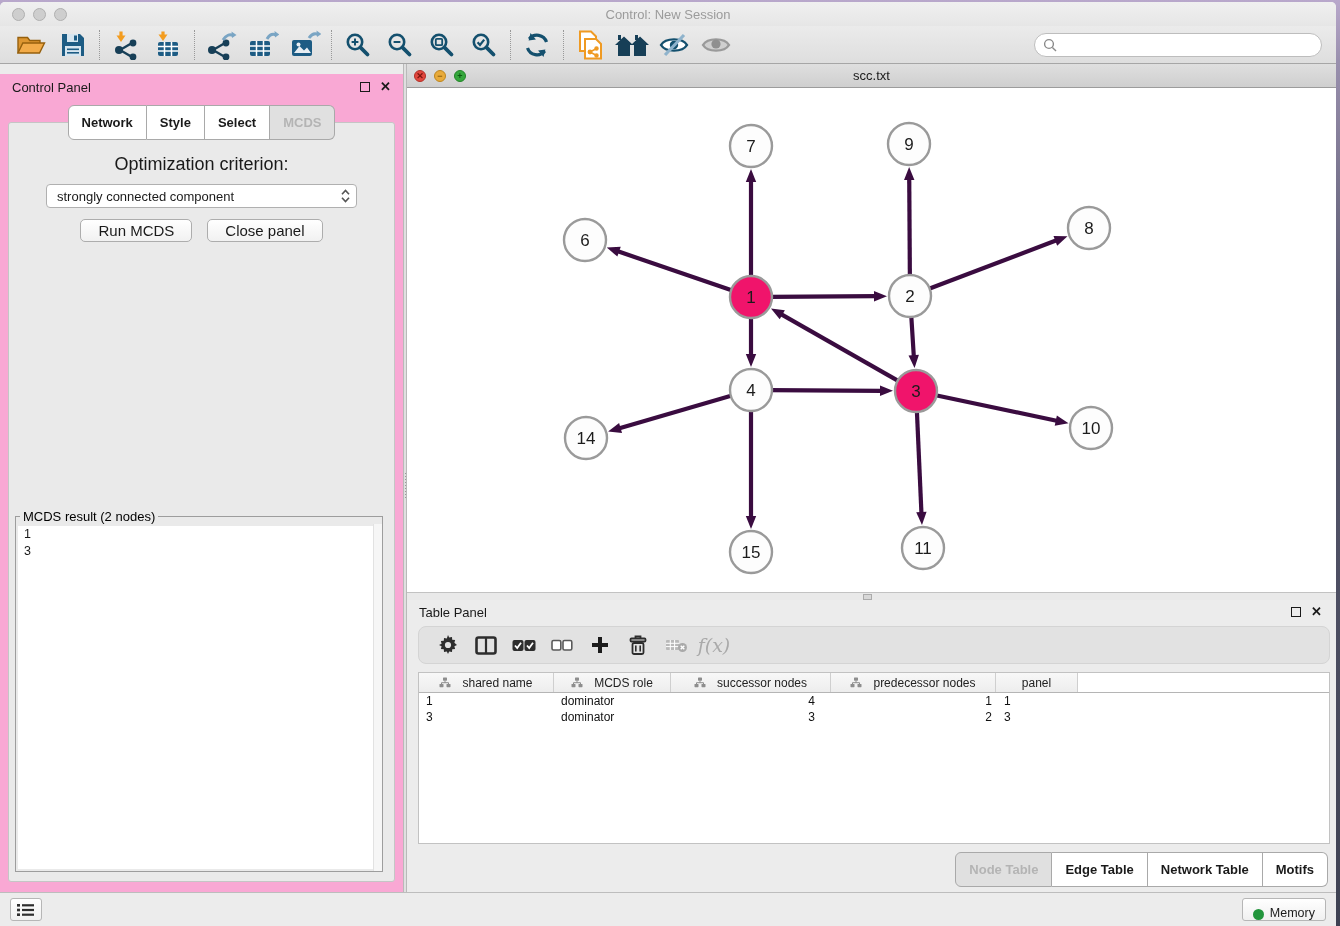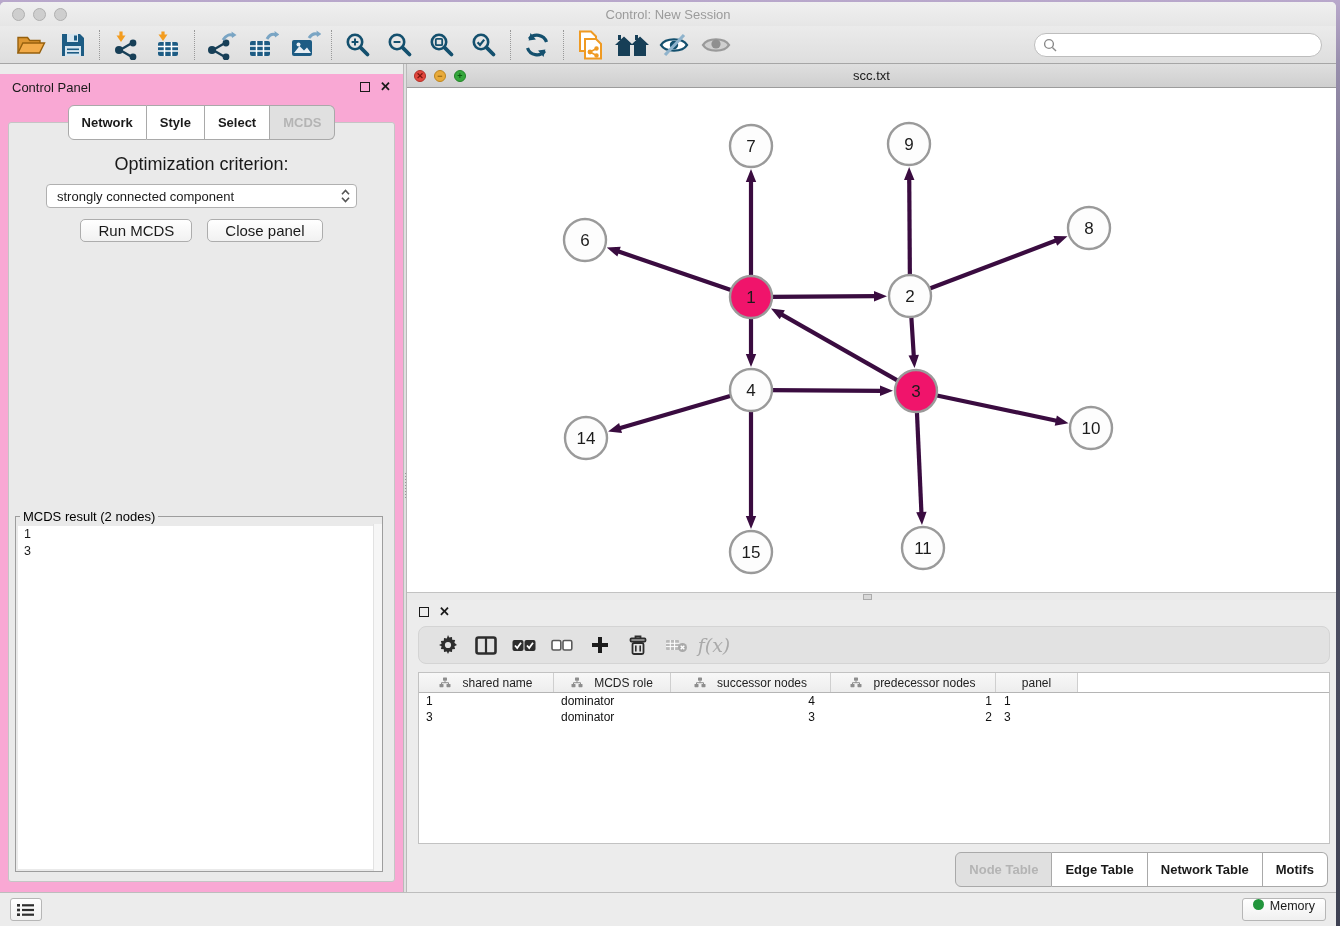--- a/index.html
+++ b/index.html
@@ -66,21 +66,21 @@
   .tp-table { margin:8px 6px 0 11px; height:172px; background:#fff; border:1px solid #c2c2c2; font-size:12px; overflow:hidden; }
   .thead { display:flex; border-bottom:1px solid #b5b5b5; }
   .th { position:relative; height:19px; display:flex; align-items:center; justify-content:center; background:linear-gradient(#f8f8f8,#ededed); border-right:1px solid #cfcfcf; font-size:12px; color:#222;gap:11px; }
   .tr { display:flex; height:16px; line-height:16px; }
   .td { height:16px; overflow:hidden; white-space:nowrap; color:#111; }
   .tp-tabs { position:absolute; bottom:5px; left:0; right:8px; display:flex; justify-content:flex-end; }
 
   
   .statusbar { position:absolute; left:0; right:0; bottom:0; height:34px; background:#ececec; border-top:1px solid #bdbdbd; display:flex; align-items:center; padding:0 10px; }
   .sb-btn { width:32px; height:23px; background:linear-gradient(#fff,#f0f0f0); border:1px solid #b6b6b6; border-radius:3px; display:flex; align-items:center; justify-content:center; }
-  .mem-btn { margin-left:auto; height:23px; background:linear-gradient(#fff,#f0f0f0); border:1px solid #b6b6b6; border-radius:3px; display:flex; align-items:flex-start; gap:6px; padding:0 10px; font-size:12.5px; }
+  .mem-btn { margin-left:auto; height:23px; background:linear-gradient(#fff,#f0f0f0); border:1px solid #b6b6b6; border-radius:3px; display:flex; align-items:flex-end; gap:6px; padding:0 10px; font-size:12.5px; }
   .mem-dot { width:11px; height:11px; border-radius:50%; background:#22953c; }
 </style>
 </head>
 <body>
 
 <div class="app">
 
   <div class="titlebar">
     <div class="traffic">
       <span class="tl"></span>
@@ -356,20 +356,21 @@
             <text x="516" y="460" text-anchor="middle" dominant-baseline="central" font-size="17" fill="#1c1c1c">11</text>
           </svg>
       </div>
     </div>
     <div class="h-split">
         <span class="h-grip"></span>
       </div>
 
     <div class="table-panel">
       <div class="tp-header">
+        <span class="ph-title">Table Panel</span>
         <span class="float-ic"></span>
         <span class="close-ic">✕</span>
       </div>
       <div class="tp-toolbar">
         <span class="tpbtn">
           <svg width="20" height="20" viewBox="0 0 20 20">
               <path fill="#2d2d2d" d="M10 0l1.2 2.6 2.8-.7.2 2.9 2.9.2-.7 2.8L19 10l-2.6 1.2.7 2.8-2.9.2-.2 2.9-2.8-.7L10 19l-1.2-2.6-2.8.7-.2-2.9-2.9-.2.7-2.8L1 10l2.6-1.2-.7-2.8 2.9-.2.2-2.9 2.8.7z"></path>
               <circle cx="10" cy="10" r="3.1" fill="#e2e2e2"></circle>
             </svg>
         </span>

